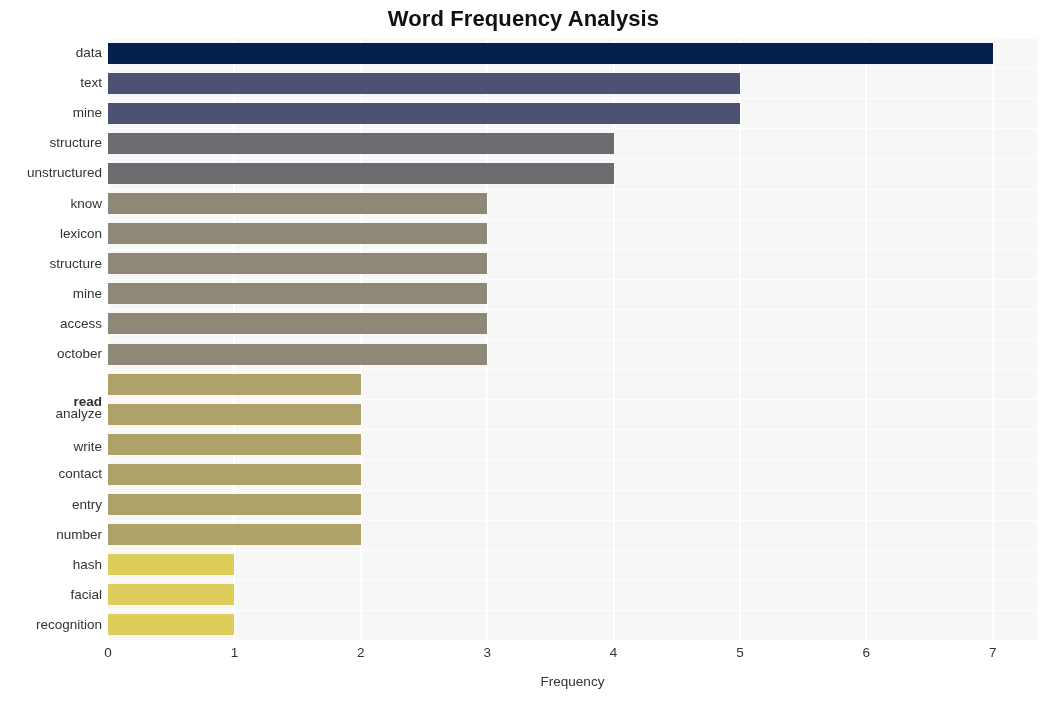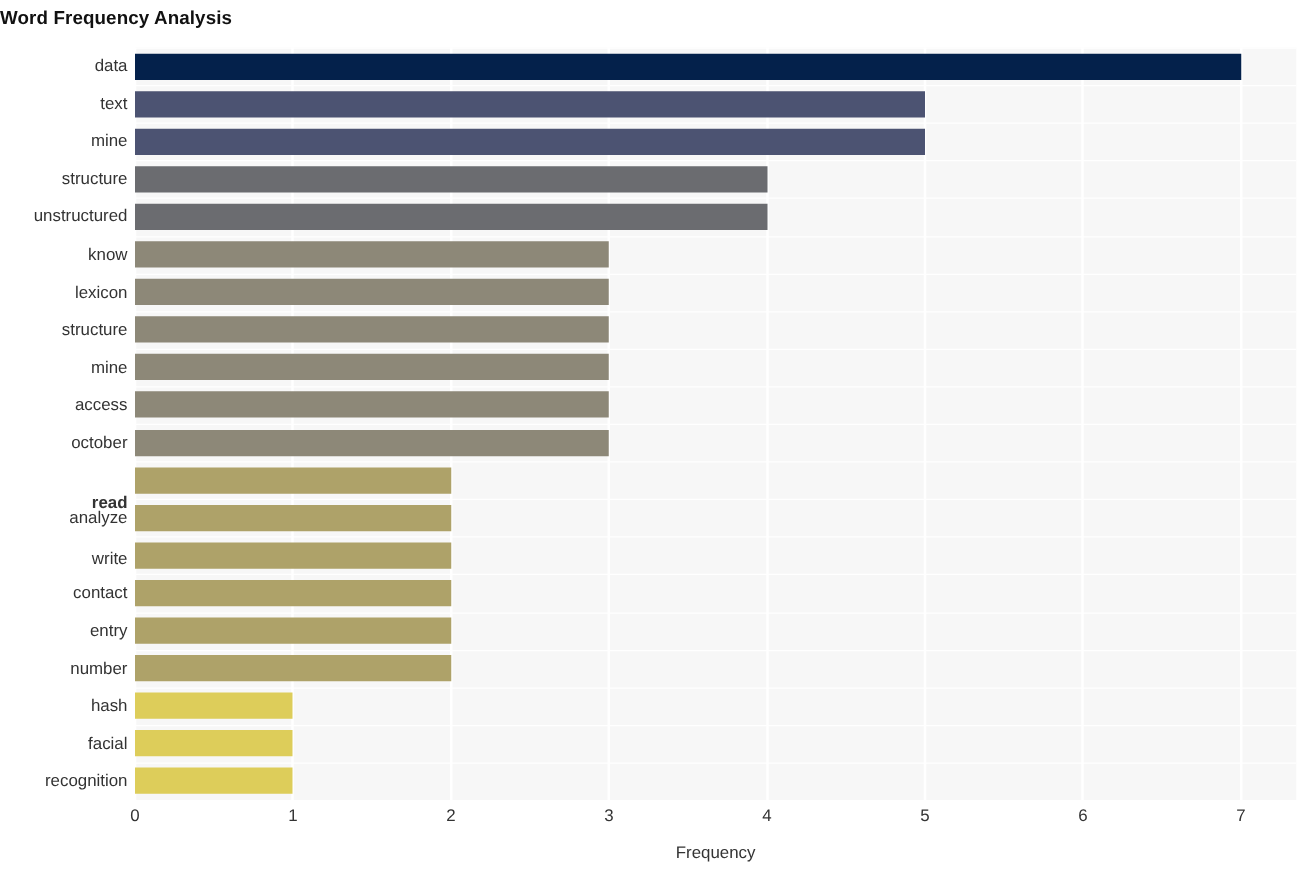--- a/index.html
+++ b/index.html
@@ -19,22 +19,22 @@
     left: 0; top: 0;
     width: 1047px;
     height: 701px;
     background: #ffffff;
   }
   #chart-title {
     position: absolute;
     left: 0;
     top: 6px;
     width: 1047px;
-    text-align: left;
-    font-size: 15px;
+    text-align: center;
+    font-size: 22px;
     font-weight: bold;
     color: #111111;
     letter-spacing: 0.1px;
   }
   
   #plot-area {
     position: absolute;
     left: 108px;
     top: 38px;
     width: 929px;

